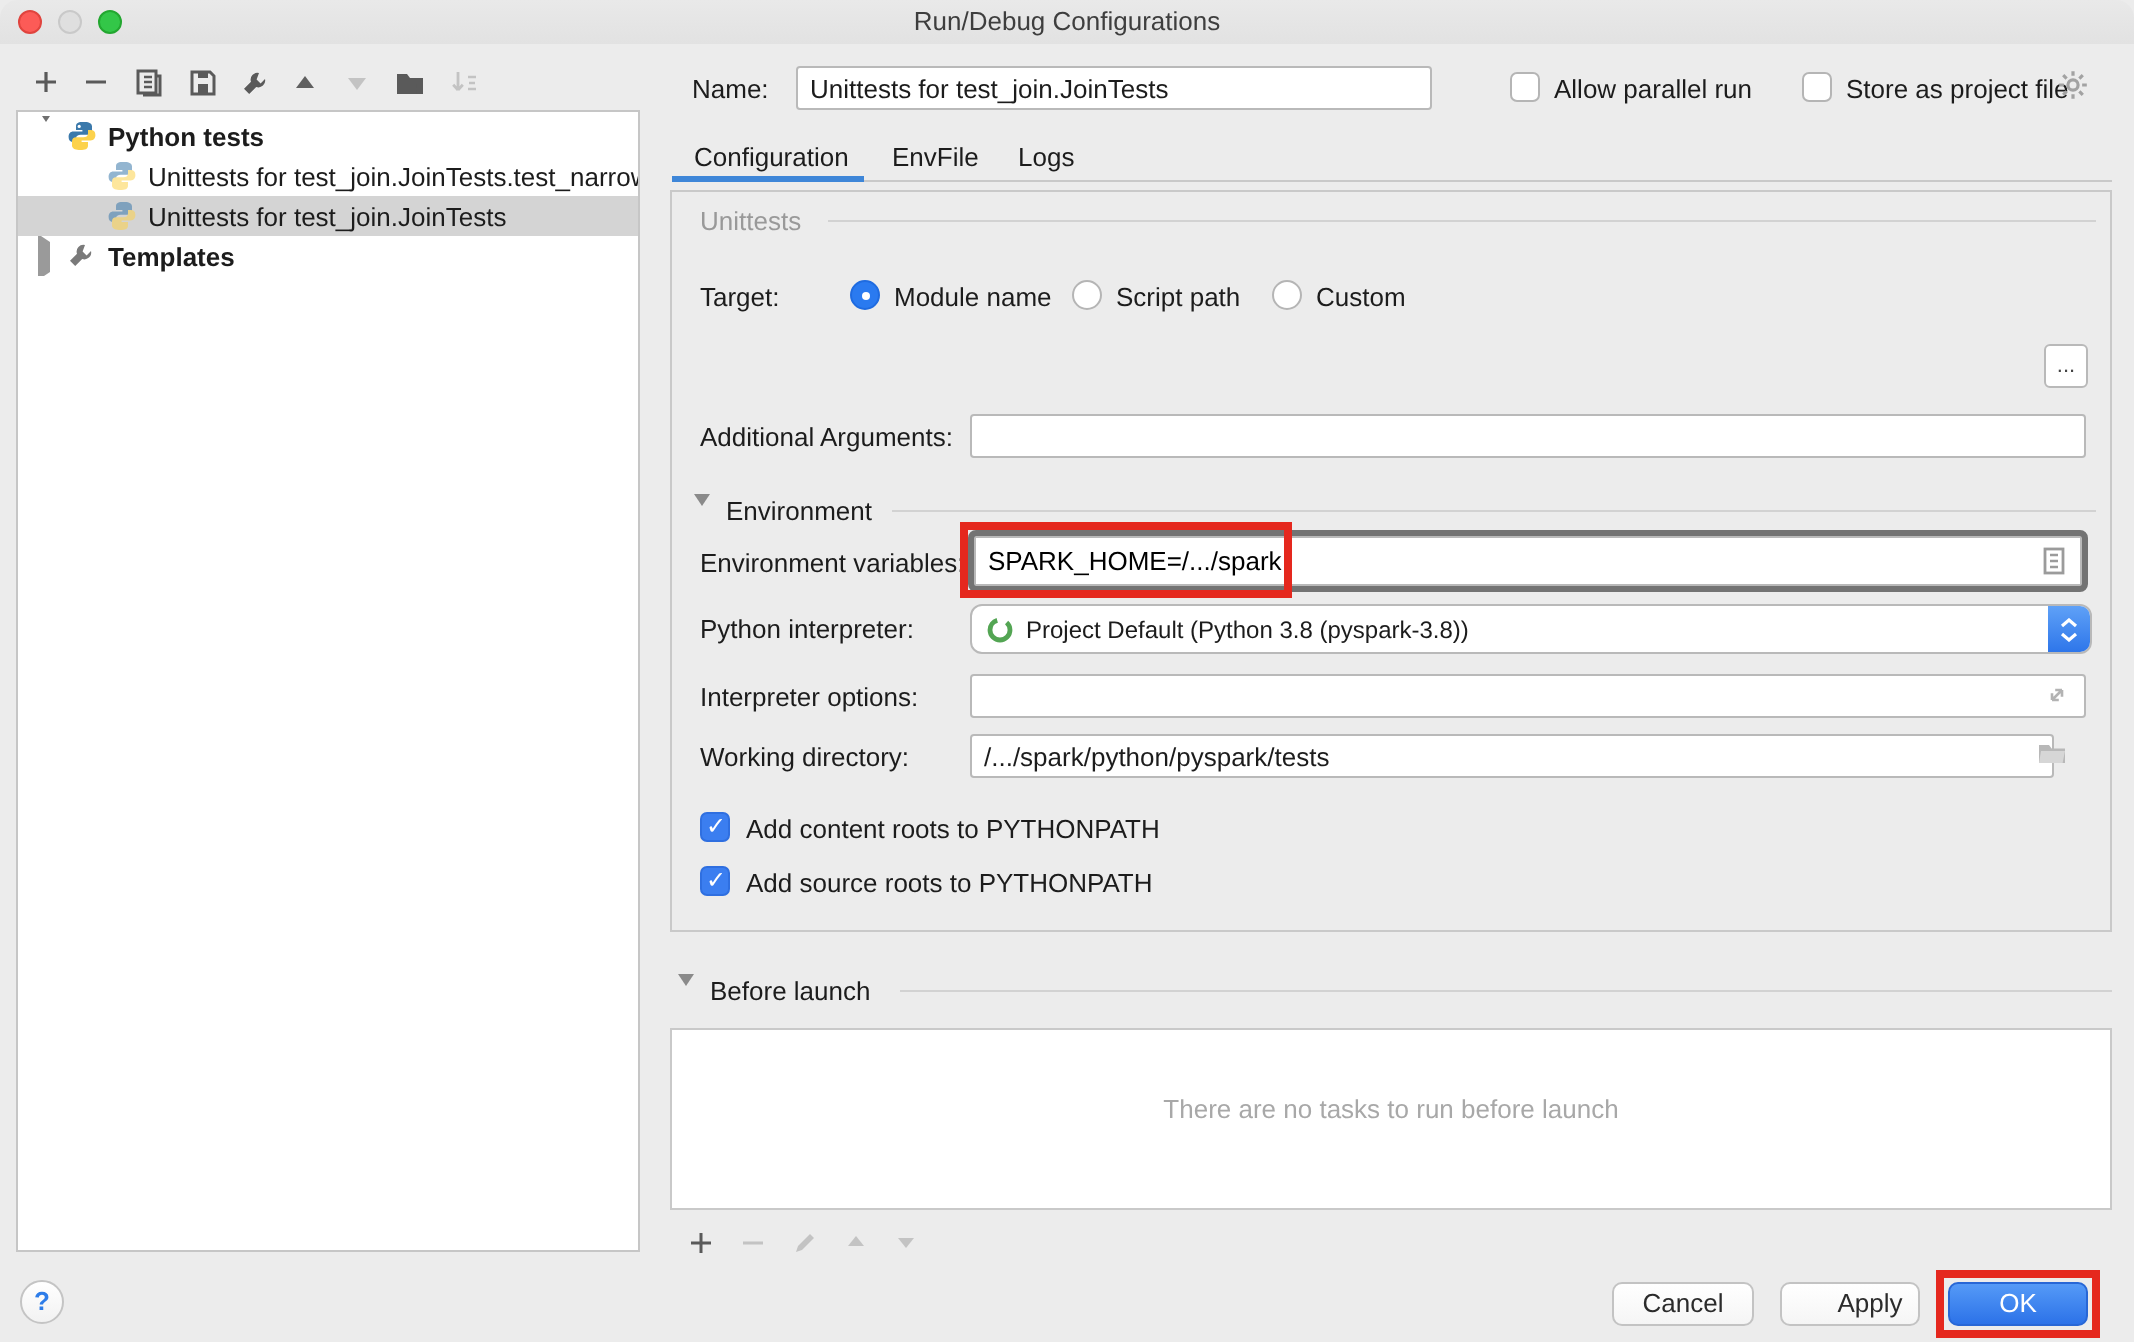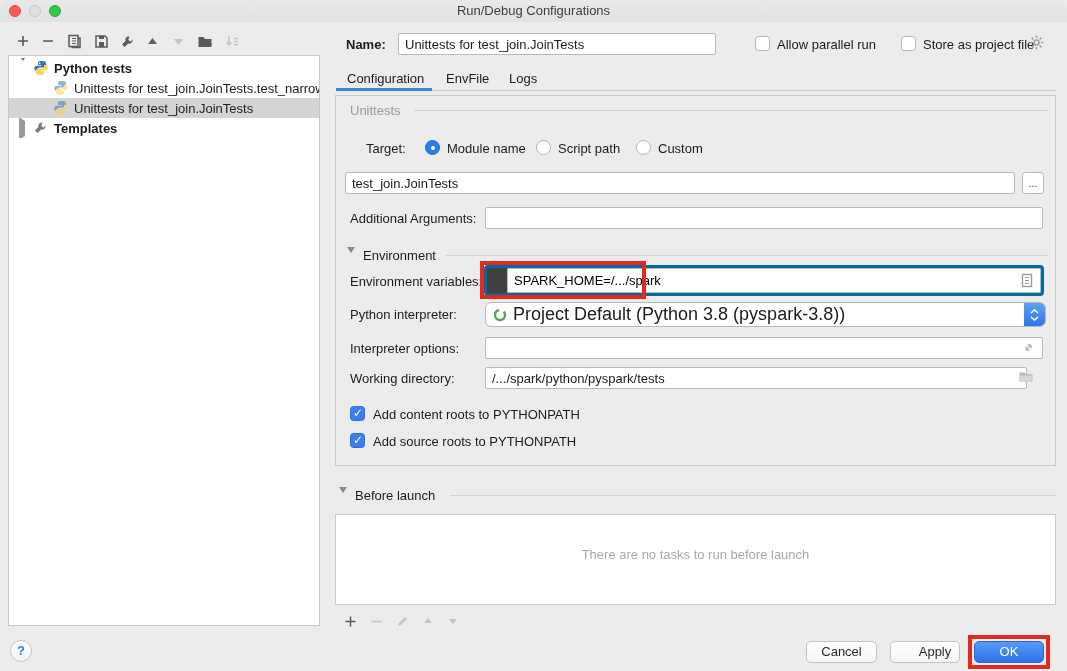--- a/index.html
+++ b/index.html
@@ -44,24 +44,24 @@
   .config-panel { position:absolute; left:335px; top:95px; width:721px; height:371px; border:1px solid #c9c9c9; background:#ececec; }
   .group-label { position:absolute; font-size:13px; color:#999; }
   .hline { position:absolute; height:1px; background:#d2d2d2; }
   .radio { position:absolute; width:15px; height:15px; border-radius:50%; background:#fff; border:1px solid #b5b5b5; }
   .radio.sel { background:#2a7af0; border-color:#1f6be0; }
   .radio.sel::after { content:""; position:absolute; left:4.5px; top:4.5px; width:4px; height:4px; border-radius:50%; background:#fff; }
   .mini-btn { position:absolute; width:22px; height:22px; background:#fff; border:1px solid #b9b9b9; border-radius:3px; font-size:11px; color:#444; display:flex; align-items:center; justify-content:center; line-height:10px; }
   .caret-down { width:0; height:0; border-left:4.5px solid transparent; border-right:4.5px solid transparent; border-top:6px solid #6f6f6f; }
   .caret-right { width:0; height:0; border-top:4.5px solid transparent; border-bottom:4.5px solid transparent; border-left:6px solid #9a9a9a; }
   .sect-caret { position:absolute; }
-  .focus-wrap { position:absolute; border:3px solid #0369a1; border-radius:4px; background:#404040;padding-left:20px; }
+  .focus-wrap { position:absolute; border:3px solid #737373; border-radius:4px; background:#404040; }
   .focus-wrap input { width:100%; height:100%; border:1px solid #b9b9b9; border-radius:1px; padding:0 6px; font-size:13px; outline:none; font-family:"Liberation Sans","DejaVu Sans",sans-serif; }
   .combo { position:absolute; background:#fff; border:1px solid #b9b9b9; border-radius:6px; display:flex; align-items:center; overflow:hidden; }
-  .combo .cval { font-size:18px; color:#1c1c1c; margin-left:6px; white-space:nowrap; }
+  .combo .cval { font-size:12px; color:#1c1c1c; margin-left:6px; white-space:nowrap; }
   .combo .cpath { font-size:11px; color:#a9a9a9; margin-left:5px; white-space:nowrap; flex:1 1 auto; overflow:hidden; }
   .stepper { width:21px; height:100%; background:linear-gradient(#5fa1f7,#2e76ea); margin-left:auto; flex:0 0 auto; display:flex; flex-direction:column; align-items:center; justify-content:center; gap:2px; }
   .field-icon { position:absolute; width:16px; height:16px; }
   .red-box { position:absolute; border:4px solid #e5281e; background:transparent; }
 
   
   .bl-panel { position:absolute; left:335px; top:514px; width:721px; height:91px; background:#fff; border:1px solid #c9c9c9; }
   .bl-empty { position:absolute; width:100%; top:32px; text-align:center; font-size:13px; color:#a8a8a8; }
   .bl-icon { position:absolute; top:612px; width:18px; height:18px; display:flex; align-items:center; justify-content:center; }
 
@@ -169,21 +169,21 @@
       <span class="caret"><span class="caret-right"></span></span>
       <span class="ticon">
         <svg width="15" height="15" viewBox="0 0 15 15">
             <path d="M9.5 2.5a3.4 3.4 0 0 0-4 4.4L2 10.4 4.6 13l3.5-3.5a3.4 3.4 0 0 0 4.4-4l-2.2 2.2-2-2z" fill="#7a7a7a"></path>
           </svg>
       </span>
       <span>Templates</span>
     </div>
   </div>
 
-  <div class="lbl" style="left:346px; top:37px;font-weight:bold;">Name:</div>
+  <div class="lbl" style="left:346px; top:37px;">Name:</div>
   <input class="field" style="left: 398px; top: 33px; width: 318px; height: 22px;" value="Unittests for test_join.JoinTests">
   <div class="cb" style="left:755px; top:36px;"></div>
   <div class="lbl" style="left:777px; top:37px;">Allow parallel run</div>
   <div class="cb" style="left:901px; top:36px;"></div>
   <div class="lbl" style="left:923px; top:37px;">Store as project file</div>
   <div style="position:absolute; left:1028px; top:34px;">
     <svg width="17" height="17" viewBox="0 0 16 16">
         <g stroke="#a2a2a2" stroke-width="1.5" fill="none">
           <circle cx="8" cy="8" r="2.4"></circle>
           <path d="M8 1.5v2.2M8 12.3v2.2M1.5 8h2.2M12.3 8h2.2M3.4 3.4l1.6 1.6M11 11l1.6 1.6M12.6 3.4 11 5M5 11l-1.6 1.6"></path>
@@ -195,29 +195,28 @@
   <div class="tab" style="left:446px;">EnvFile</div>
   <div class="tab" style="left:509px;">Logs</div>
   <div class="tab-underline-blue"></div>
   <div class="tab-underline-gray"></div>
 
   <div class="config-panel"></div>
 
   <div class="group-label" style="left:350px; top:103px;">Unittests</div>
   <div class="hline" style="left:414px; top:110px; width:634px;"></div>
 
-  <div class="lbl" style="left:350px; top:141px;margin-left:16px;">Target:</div>
+  <div class="lbl" style="left:350px; top:141px;">Target:</div>
   <div class="radio sel" style="left:425px; top:140px;"></div>
   <div class="lbl" style="left:447px; top:141px;">Module name</div>
   <div class="radio" style="left:536px; top:140px;"></div>
   <div class="lbl" style="left:558px; top:141px;">Script path</div>
   <div class="radio" style="left:636px; top:140px;"></div>
   <div class="lbl" style="left:658px; top:141px;">Custom</div>
 
-  <input class="field" style="left: 345px; top: 172px; width: 670px; height: 22px;" value="test_join.JoinTests">
   <div class="mini-btn" style="left:1022px; top:172px;">...</div>
 
   <div class="lbl" style="left:350px; top:211px;">Additional Arguments:</div>
   <input class="field" style="left: 485px; top: 207px; width: 558px; height: 22px;" value="">
 
   <span class="sect-caret" style="left:347px; top:253px;"><span class="caret-down" style="border-top-color:#8a8a8a;"></span></span>
   <div class="lbl" style="left:363px; top:248px;">Environment</div>
   <div class="hline" style="left:446px; top:255px; width:602px;"></div>
 
   <div class="lbl" style="left:350px; top:274px;">Environment variables:</div>

